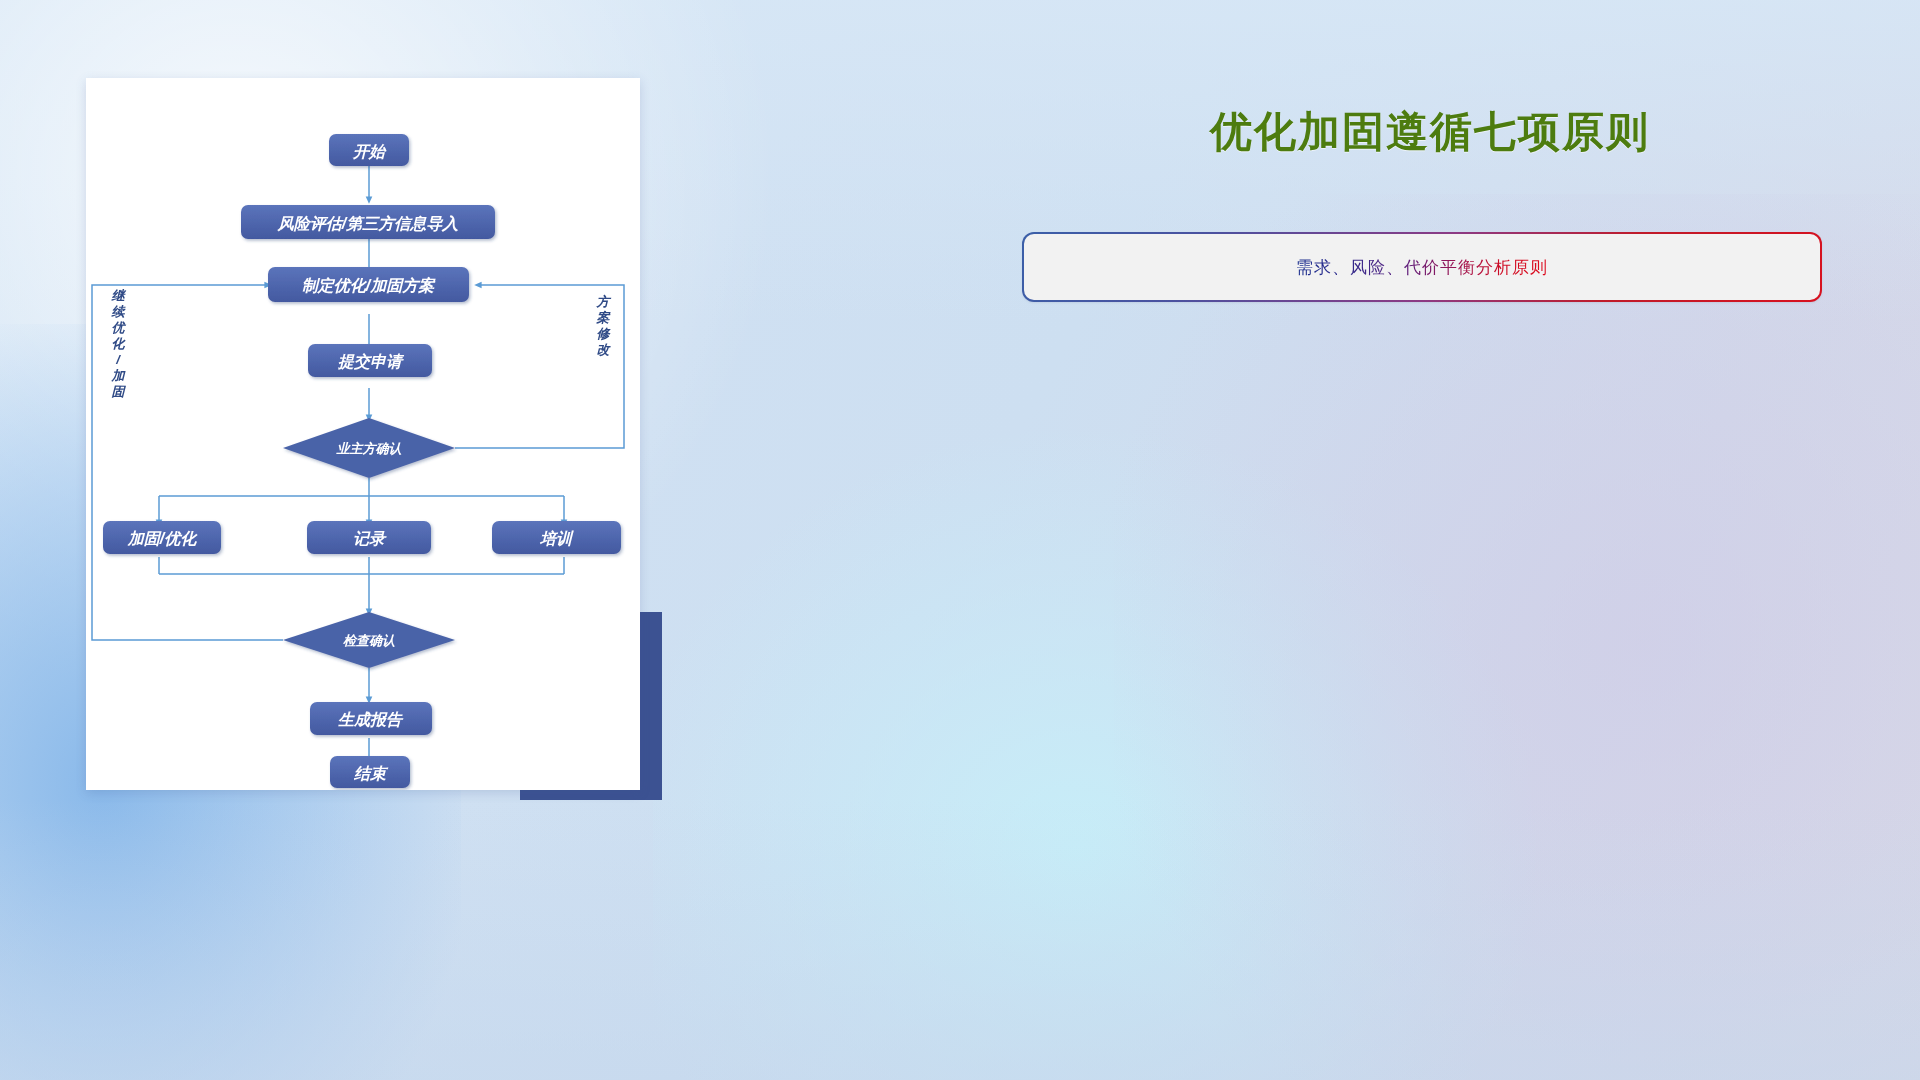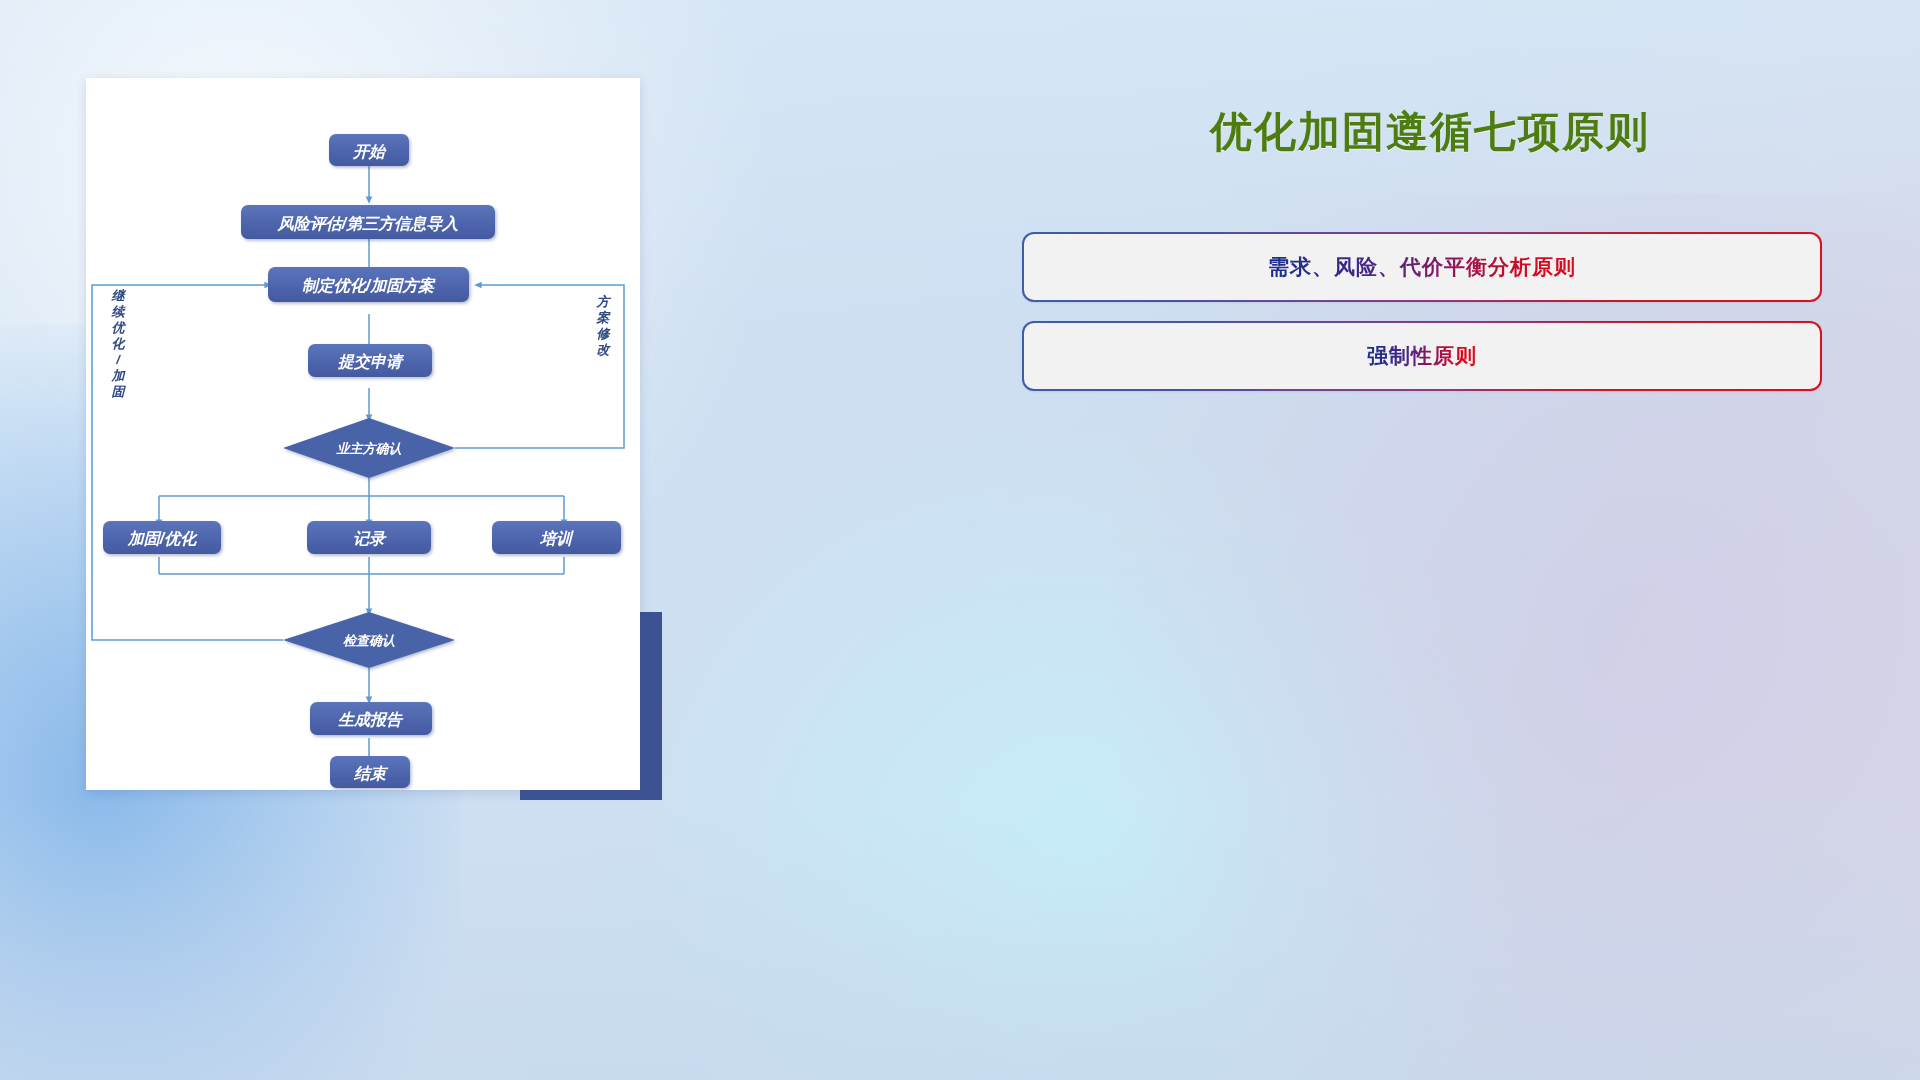--- a/index.html
+++ b/index.html
@@ -89,21 +89,21 @@
     
     border:2.2px solid transparent;
     background-image:
       linear-gradient(#f2f2f2,#f2f2f2),
       linear-gradient(118deg,#3b5fa8 0%,#4a52a0 22%,#8c3a84 52%,#c01b2a 74%,#d8111f 100%);
     background-origin:border-box;
     background-clip:padding-box,border-box;
     box-shadow:0 1px 2px rgba(90,100,130,.12);
   }
   .principle-label{
-    font-size:21px;font-weight:700;
+    font-size:17px;font-weight:400;
     font-family:"DejaVu Serif","Liberation Serif",serif;
     letter-spacing:1px;
     background-image:linear-gradient(90deg,#1b2f8e 0%,#2c2a8c 18%,#5b2180 42%,#9c1452 64%,#cf0a22 82%,#dd0a1c 100%);
     -webkit-background-clip:text;
     background-clip:text;
     color:transparent;
     -webkit-text-fill-color:transparent;
     white-space:nowrap;
   }
 </style>
@@ -243,19 +243,16 @@
   <div id="principles">
 
     <div class="principle">
       <span class="principle-label">需求、风险、代价平衡分析原则</span>
     </div>
 
 
 
 
 
-    <div class="principle">
-      <span class="principle-label">强制性原则</span>
-    </div>
 
 
   </div>
 </div>
 
 </body></html>

